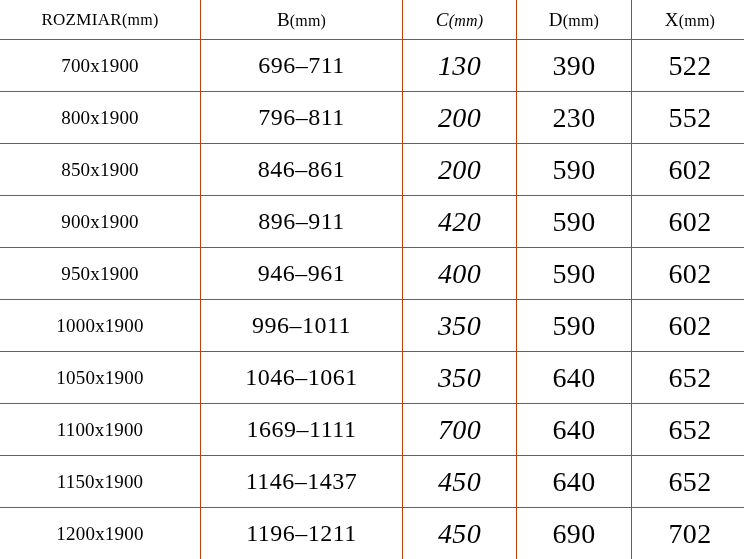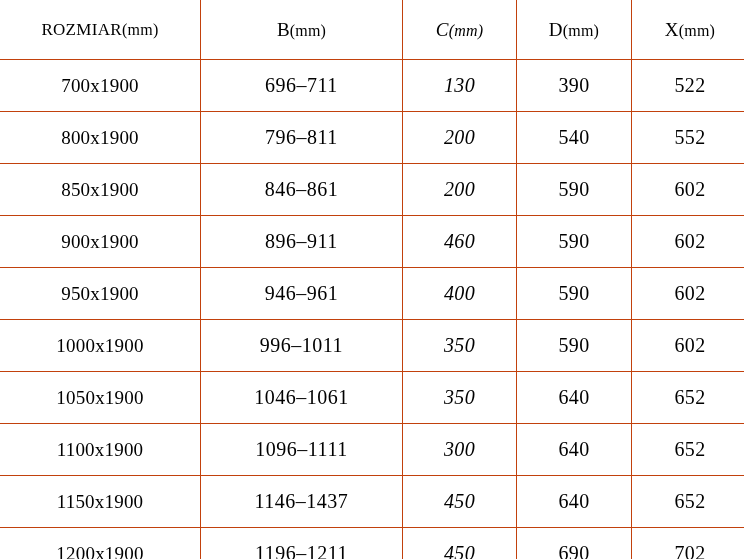--- a/index.html
+++ b/index.html
@@ -44,42 +44,42 @@
   table.spec thead tr th {
     border-top: none;
   }
   .col-0 { width: 200px; }
   .col-1 { width: 201px; }
   .col-2 { width: 113px; font-style: italic; }
   .col-3 { width: 114px; }
   .col-4 { width: 116px; }
 
   thead th {
-    height: 59px;
+    height: 39px;
     font-size: 19px;
     letter-spacing: 0.2px;
   }
   thead th .unit {
     font-size: 16px;
   }
   thead th.head-size {
     font-size: 17px;
     letter-spacing: 0.3px;
   }
   tbody td {
     height: 51px;
-    font-size: 20px;
+    font-size: 28px;
     letter-spacing: 0.4px;
   }
   tbody td.c-size {
     font-size: 19px;
     letter-spacing: 0.2px;
   }
   tbody td.c-range {
-    font-size: 20px;
+    font-size: 24px;
     letter-spacing: 0.5px;
   }
 </style>
 </head>
 <body>
 
 <div class="sheet">
   <table class="spec">
     <thead>
       <tr>
@@ -95,34 +95,34 @@
         <td class="col-0 c-size">700x1900</td>
         <td class="col-1 c-range">696–711</td>
         <td class="col-2">130</td>
         <td class="col-3">390</td>
         <td class="col-4">522</td>
       </tr>
       <tr>
         <td class="col-0 c-size">800x1900</td>
         <td class="col-1 c-range">796–811</td>
         <td class="col-2">200</td>
-        <td class="col-3">540</td>
+        <td class="col-3">230</td>
         <td class="col-4">552</td>
       </tr>
       <tr>
         <td class="col-0 c-size">850x1900</td>
         <td class="col-1 c-range">846–861</td>
         <td class="col-2">200</td>
         <td class="col-3">590</td>
         <td class="col-4">602</td>
       </tr>
       <tr>
         <td class="col-0 c-size">900x1900</td>
         <td class="col-1 c-range">896–911</td>
-        <td class="col-2">460</td>
+        <td class="col-2">420</td>
         <td class="col-3">590</td>
         <td class="col-4">602</td>
       </tr>
       <tr>
         <td class="col-0 c-size">950x1900</td>
         <td class="col-1 c-range">946–961</td>
         <td class="col-2">400</td>
         <td class="col-3">590</td>
         <td class="col-4">602</td>
       </tr>
@@ -135,22 +135,22 @@
       </tr>
       <tr>
         <td class="col-0 c-size">1050x1900</td>
         <td class="col-1 c-range">1046–1061</td>
         <td class="col-2">350</td>
         <td class="col-3">640</td>
         <td class="col-4">652</td>
       </tr>
       <tr>
         <td class="col-0 c-size">1100x1900</td>
-        <td class="col-1 c-range">1096–1111</td>
-        <td class="col-2">300</td>
+        <td class="col-1 c-range">1669–1111</td>
+        <td class="col-2">700</td>
         <td class="col-3">640</td>
         <td class="col-4">652</td>
       </tr>
       <tr>
         <td class="col-0 c-size">1150x1900</td>
         <td class="col-1 c-range">1146–1437</td>
         <td class="col-2">450</td>
         <td class="col-3">640</td>
         <td class="col-4">652</td>
       </tr>

